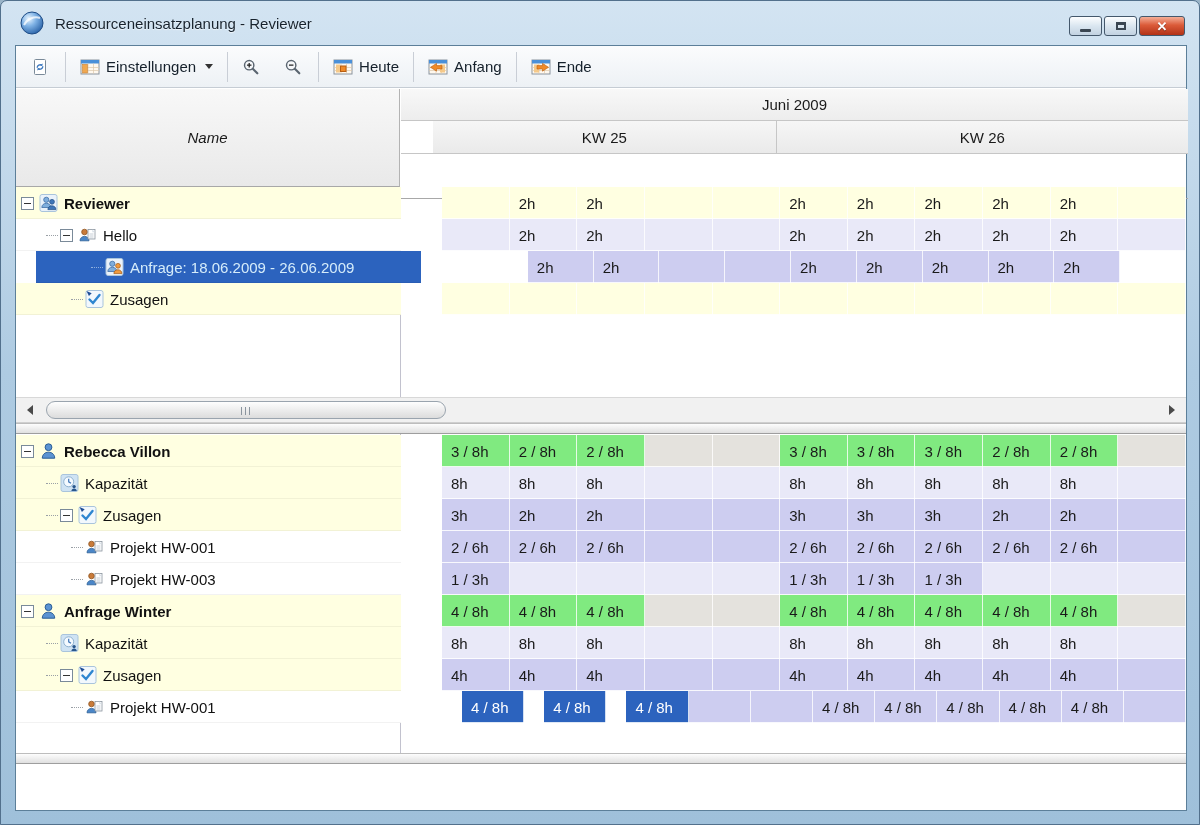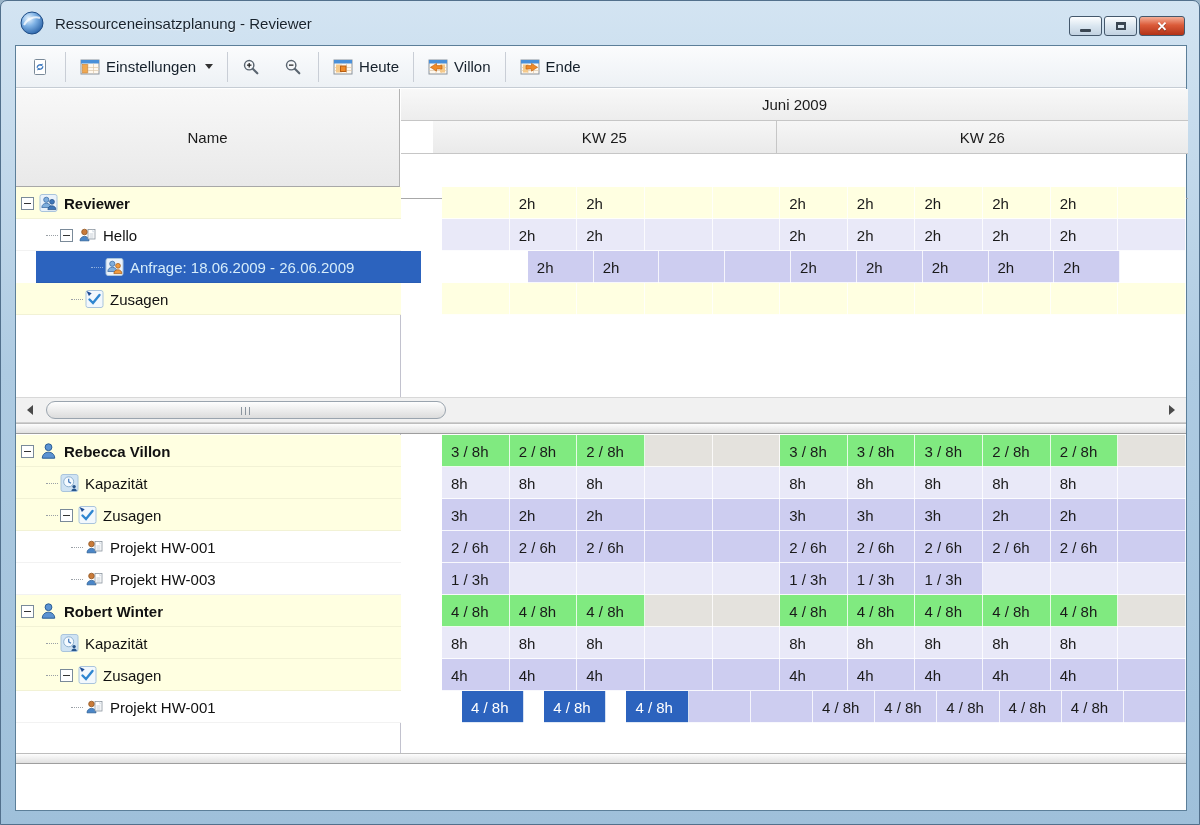--- a/index.html
+++ b/index.html
@@ -24,21 +24,21 @@
   .glyph-close{color:#fff;font-weight:bold;font-size:13px;text-shadow:0 1px 1px rgba(0,0,0,.4);}
   
   .frame{position:absolute;left:14px;top:44px;width:1172px;height:766px;background:#fff;border:1px solid #5C7F99;}
   
   .toolbar{position:absolute;left:0;top:0;right:0;height:42px;background:linear-gradient(#FBFCFD,#EDF1F5);border-bottom:1px solid #C5CCD4;display:flex;align-items:center;padding:0 4px;}
   .tb-btn{display:flex;align-items:center;gap:6px;height:34px;padding:0 11px;font-size:15px;color:#15202B;border-radius:3px;}
   .tb-sep{width:1px;height:30px;background:#C9CED6;margin:0 3px;flex:none;}
   .caret{width:0;height:0;border-left:4px solid transparent;border-right:4px solid transparent;border-top:5px solid #333;margin-left:3px;}
   .tb-ic{width:20px;height:18px;flex:none;display:flex;}
   
-  .hdr-name{position:absolute;left:0;top:43px;width:384px;height:98px;background:linear-gradient(#F8F8F8,#E9E9E9);border-right:1px solid #B3B3B3;border-bottom:1px solid #A8A8A8;display:flex;align-items:center;justify-content:center;font-size:15px;color:#1A1A1A;}
+  .hdr-name{position:absolute;left:0;top:43px;width:384px;height:98px;background:linear-gradient(#F8F8F8,#E9E9E9);border-right:1px solid #B3B3B3;border-bottom:1px solid #A8A8A8;display:flex;align-items:center;justify-content:center;font-size:15px;color:#1A1A1A;font-style:italic;}
   .hdr-right{position:absolute;left:385px;top:43px;width:787px;height:110px;border-bottom:1px solid #A8A8A8;}
   .hdr-month{height:32px;background:linear-gradient(#F8F8F8,#EDEDED);border-bottom:1px solid #C6C6C6;display:flex;align-items:center;justify-content:center;font-size:15px;color:#1A1A1A;}
   .hdr-weeks{height:33px;display:flex;border-bottom:1px solid #C6C6C6;}
   .hdr-week{background:linear-gradient(#F6F6F6,#EAEAEA);display:flex;align-items:center;justify-content:center;font-size:15px;color:#1A1A1A;border-left:1px solid #C6C6C6;flex-basis:0;}
   .hdr-week:first-child{border-left:none;}
   .hdr-days{height:32px;display:flex;}
   .hdr-day{flex:1;background:linear-gradient(#F6F6F6,#EAEAEA);display:flex;align-items:center;justify-content:center;font-size:15px;color:#1A1A1A;border-left:1px solid #C6C6C6;}
   .hdr-day:first-child{border-left:none;}
   .hdr-day.today{color:#2121C8;}
   
@@ -177,21 +177,21 @@
       <div class="tb-btn">
         <span class="tb-ic">
           <svg viewBox="0 0 20 17">
             <rect x="1" y="1.5" width="18" height="14" fill="#FFF8EE" stroke="#8A949E"></rect>
             <rect x="1" y="1.5" width="18" height="3.5" fill="#4A90D9"></rect>
             <path d="M1 9h18M1 12h18M8 5v10M13.5 5v10" stroke="#DCC9AC" stroke-width="0.7"></path>
             <rect x="12" y="6" width="5" height="8" fill="#F5C98A"></rect>
             <path d="M2.5 8.8 L8.5 4.9 V7.1 H14 V10.5 H8.5 V12.7 Z" fill="#F08A28" stroke="#B85E10" stroke-width="0.6"></path>
           </svg>
         </span>
-        <span>Villon</span>
+        <span>Anfang</span>
       </div>
       <div class="tb-sep"></div>
       <div class="tb-btn">
         <span class="tb-ic">
           <svg viewBox="0 0 20 17">
             <rect x="1" y="1.5" width="18" height="14" fill="#FFF8EE" stroke="#8A949E"></rect>
             <rect x="1" y="1.5" width="18" height="3.5" fill="#4A90D9"></rect>
             <path d="M1 9h18M1 12h18M8 5v10M13.5 5v10" stroke="#DCC9AC" stroke-width="0.7"></path>
             <rect x="3" y="6" width="5" height="8" fill="#F5C98A"></rect>
             <path d="M17.5 8.8 L11.5 4.9 V7.1 H6 V10.5 H11.5 V12.7 Z" fill="#F08A28" stroke="#B85E10" stroke-width="0.6"></path>
@@ -487,21 +487,21 @@
         <div class="grid-row">
           <div class="name-cell bg-y bold">
             <span class="indent" style="width: 0px;"></span>
             <span class="expander"></span>
             <span class="tree-icon">
               <svg viewBox="0 0 18 18">
                 <circle cx="9" cy="5.2" r="3.4" fill="#5B93D2" stroke="#2B5E96"></circle>
                 <path d="M2.8 16.2c0-3.8 2.8-6 6.2-6s6.2 2.2 6.2 6z" fill="#5B93D2" stroke="#2B5E96"></path>
               </svg>
             </span>
-            <span class="row-label">Robert Winter</span>
+            <span class="row-label">Anfrage Winter</span>
           </div>
           <div class="cells">
             <div class="cell bg-gr">4 / 8h</div>
             <div class="cell bg-gr">4 / 8h</div>
             <div class="cell bg-gr">4 / 8h</div>
             <div class="cell bg-gy"></div>
             <div class="cell bg-gy"></div>
             <div class="cell bg-gr">4 / 8h</div>
             <div class="cell bg-gr">4 / 8h</div>
             <div class="cell bg-gr">4 / 8h</div>

